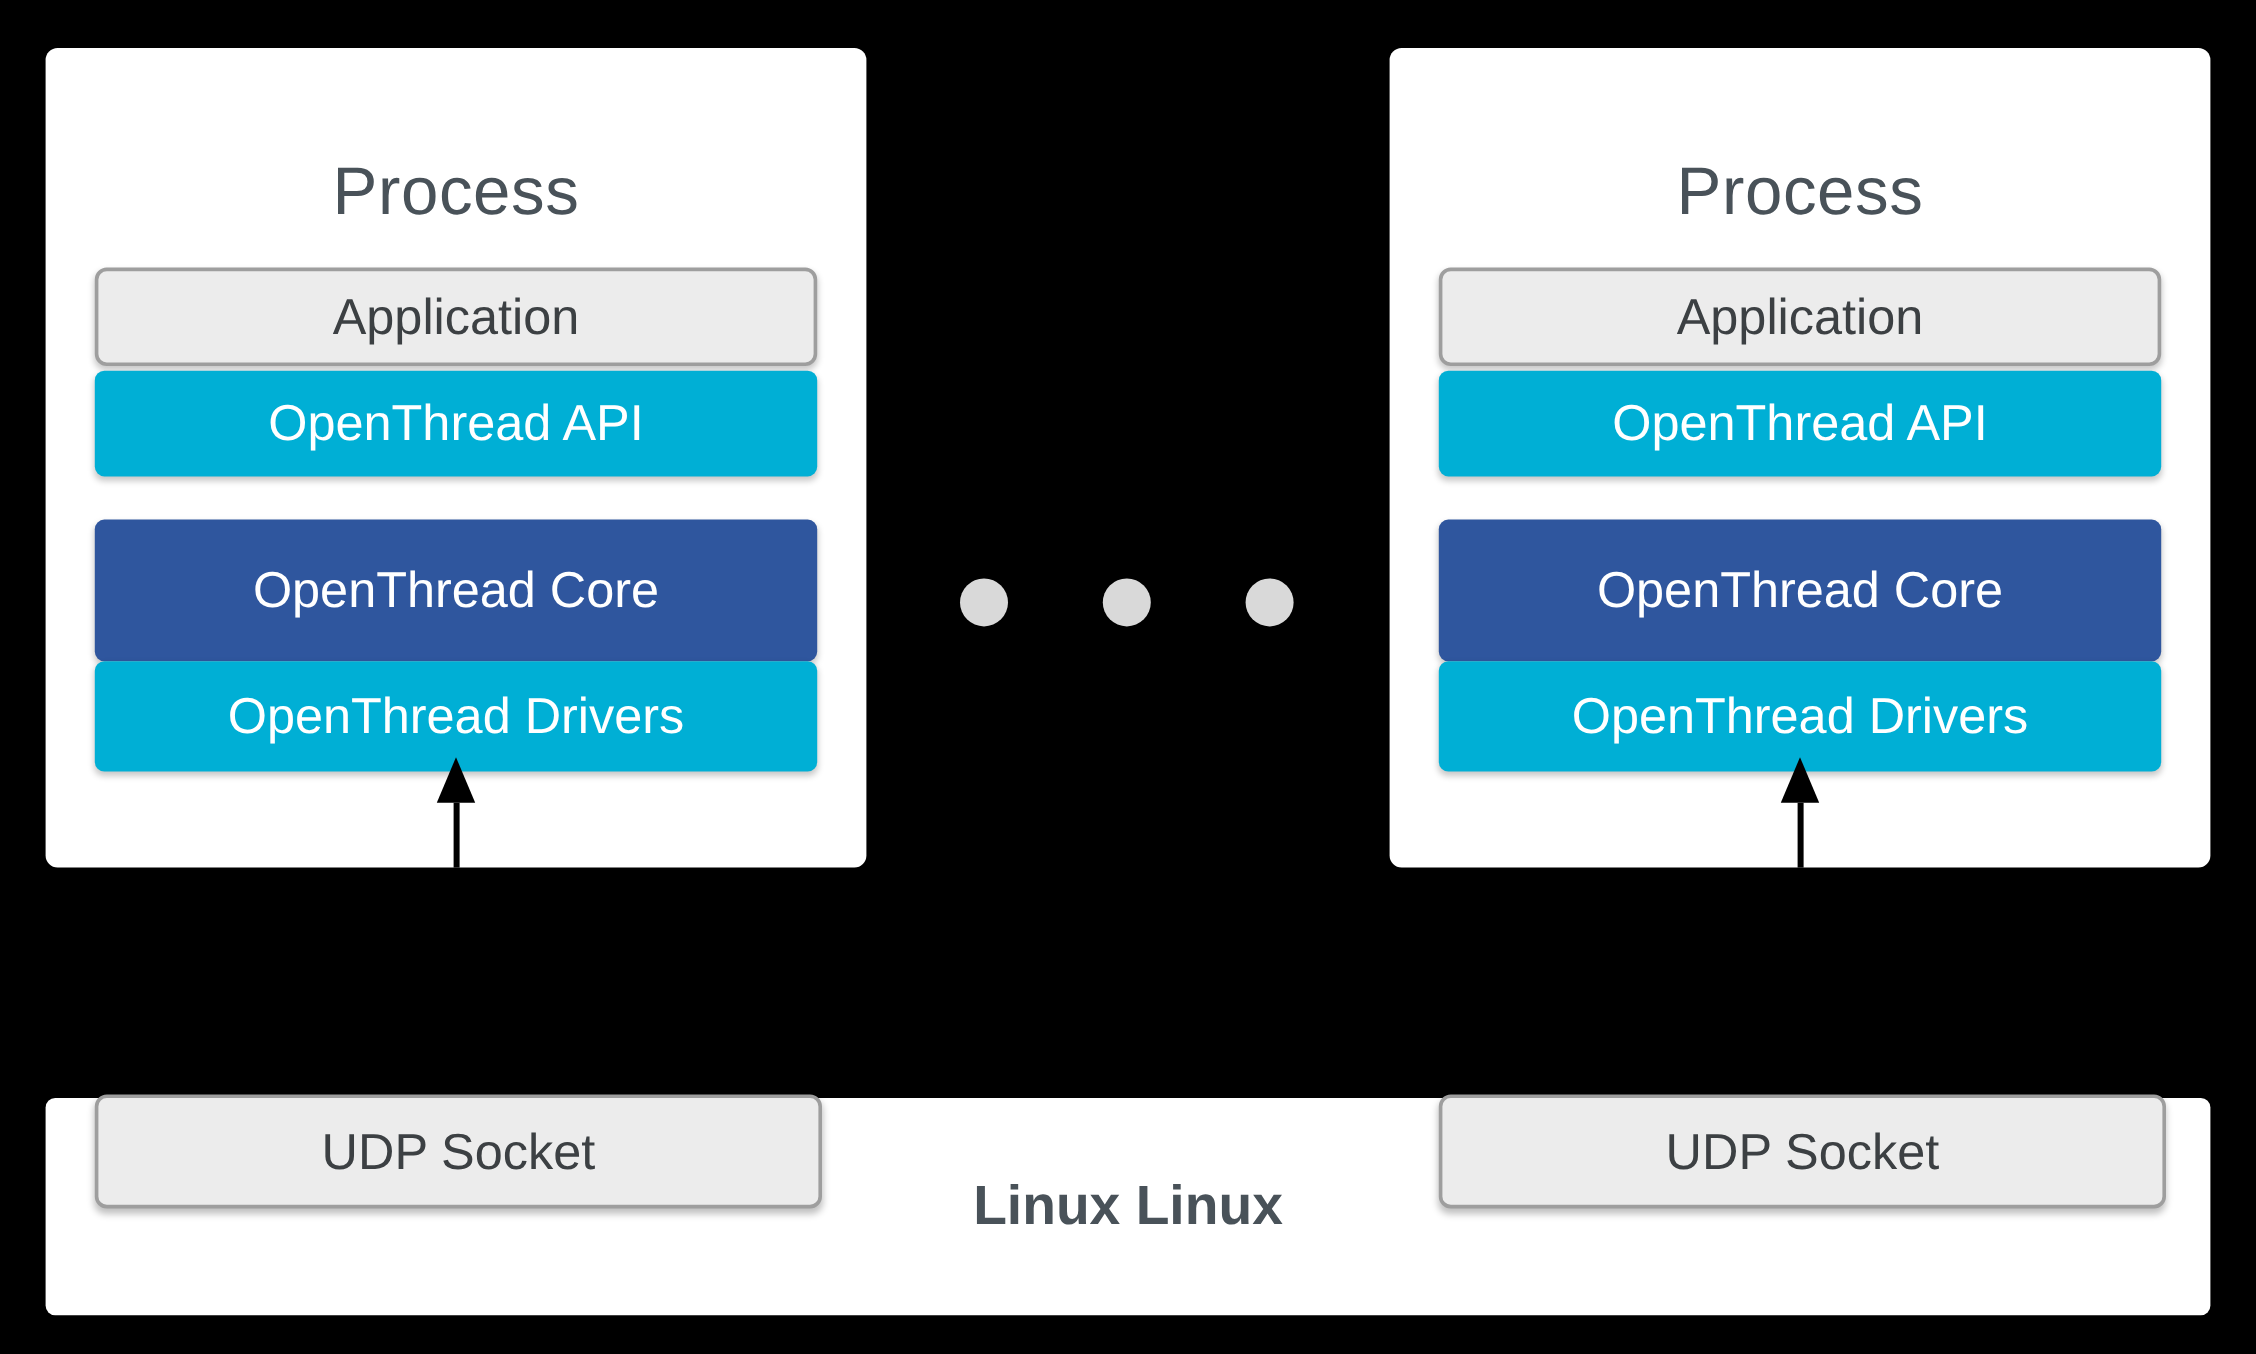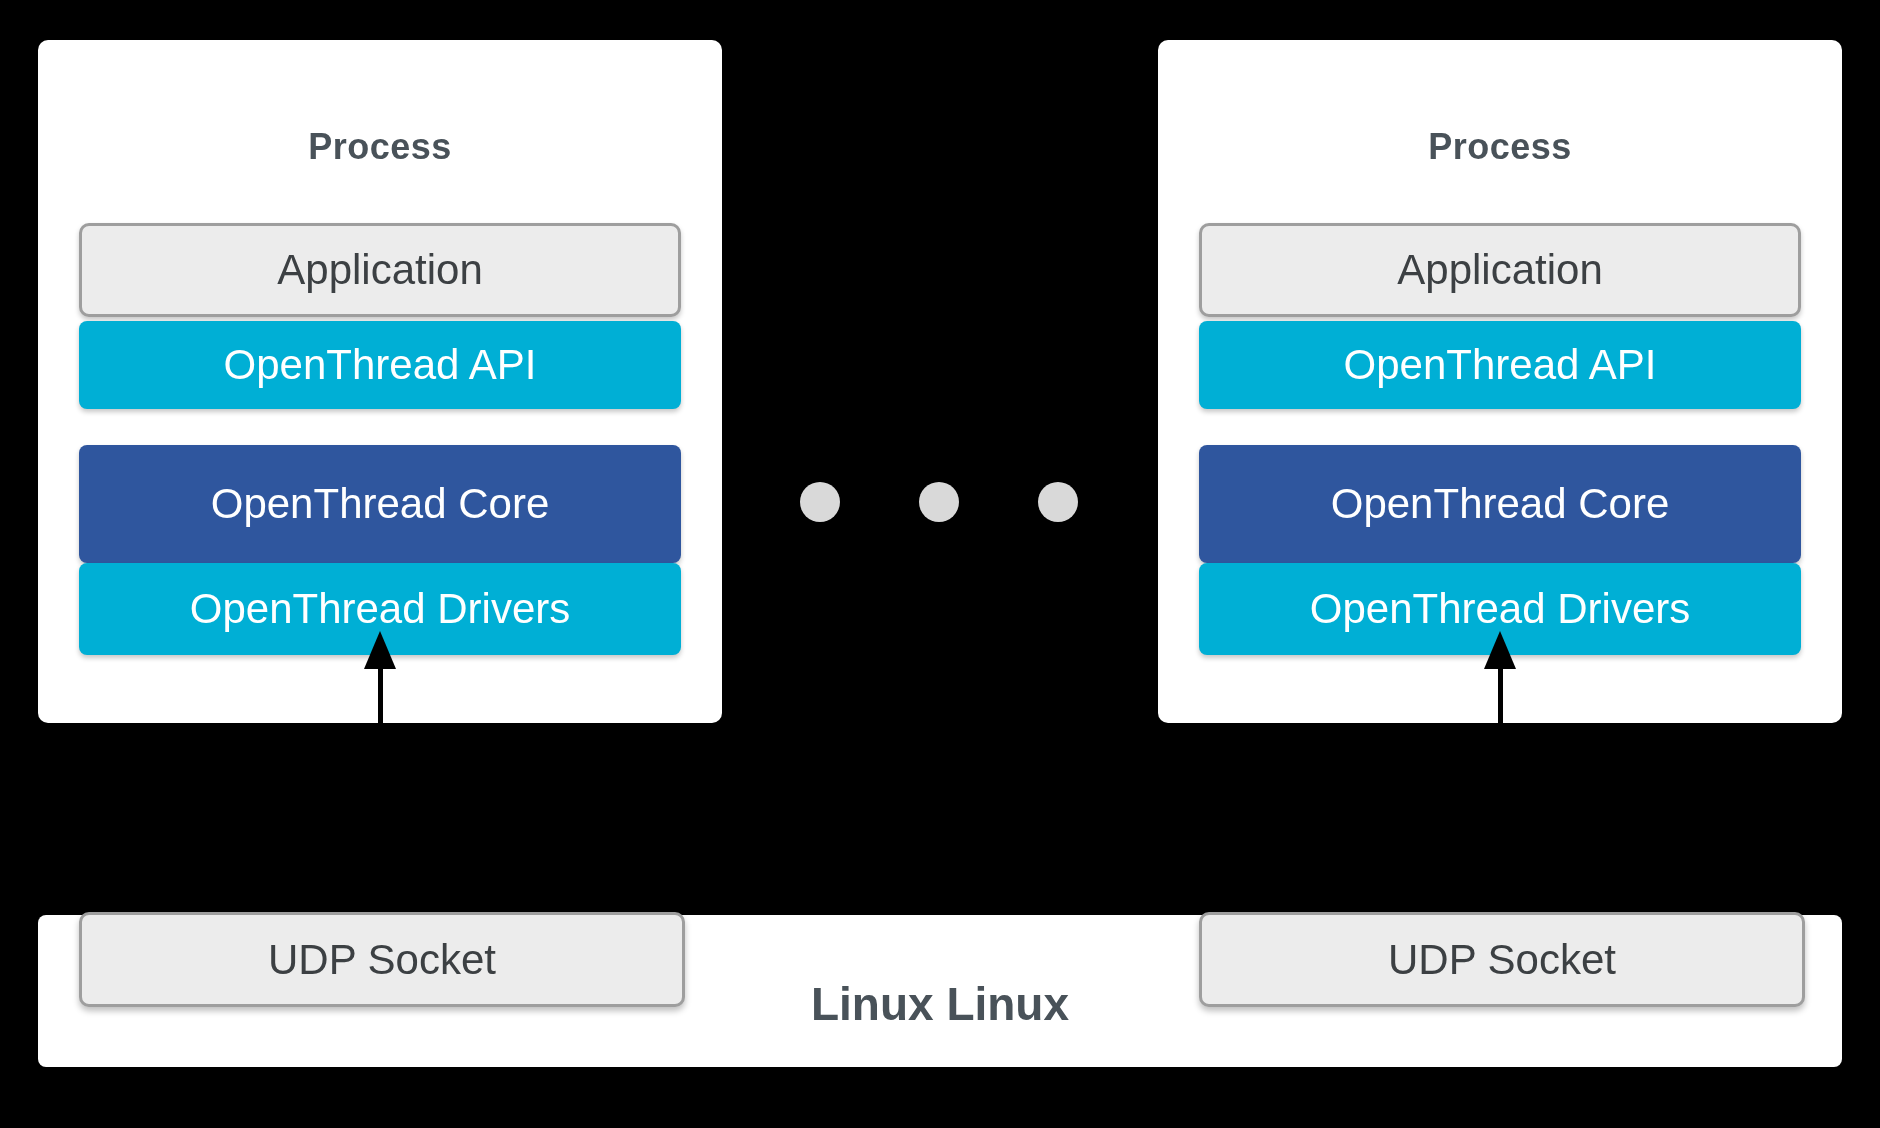--- a/index.html
+++ b/index.html
@@ -14,34 +14,34 @@
   
   .process{
     position:absolute;top:40px;width:684px;height:683px;
     background:var(--box_bg,#fff);border-radius:10px;
     box-shadow:0 3px 10px rgba(0,0,0,.45);
   }
   .process.left{left:38px;}
   .process.right{left:1158px;}
   .process-title{
     position:absolute;top:86px;left:0;right:0;
-    text-align:center;font-size:36px;font-weight:bold;
+    text-align:center;font-size:56px;font-weight:normal;
     color:var(--title_text,#495259);letter-spacing:.5px;
   }
   .stack{
     position:absolute;left:41px;right:41px;top:183px;
     display:flex;flex-direction:column;
   }
   .layer{
     display:flex;align-items:center;justify-content:center;
     border-radius:8px;font-size:42px;
     box-shadow:0 3px 5px rgba(0,0,0,.22);
   }
   .layer.gray{
-    height:94px;background:var(--gray_fill,#ececec);
+    height:82px;background:var(--gray_fill,#ececec);
     border:3px solid var(--gray_border,#9e9e9e);
     box-sizing:border-box;border-radius:10px;
     color:var(--dark_text,#3c4043);
     margin-bottom:4px;
   }
   .layer.cyan{height:88px;background:var(--cyan,#00afd5);color:var(--white_text,#fff);}
   .layer.blue{height:118px;background:var(--dark_blue,#2f569e);color:var(--white_text,#fff);margin-top:36px;}
   .layer.cyan.tall{height:92px;}
 
   
@@ -64,21 +64,21 @@
     position:absolute;left:800px;top:482px;width:278px;
     display:flex;justify-content:space-between;
   }
   .dot{
     width:40px;height:40px;border-radius:50%;
     background:var(--dot,#d9d9d9);
   }
 
   
   .kernel{
-    position:absolute;left:38px;top:915px;width:1804px;height:152px;
+    position:absolute;left:38px;top:915px;width:1804px;height:181px;
     background:var(--box_bg,#fff);border-radius:8px;
   }
   .kernel-title{
     position:absolute;left:0;right:0;top:62px;
     text-align:center;font-size:46px;font-weight:bold;
     color:var(--title_text,#495259);
   }
   .socket{
     position:absolute;top:-3px;width:606px;height:95px;
     background:var(--gray_fill,#ececec);

